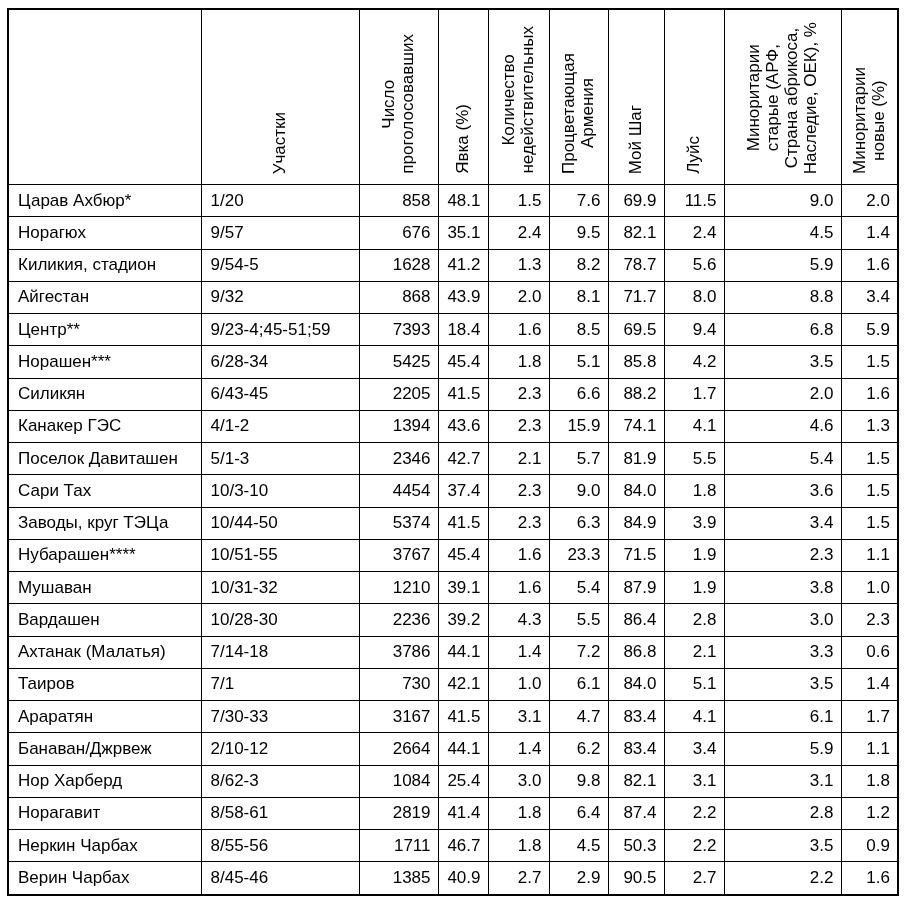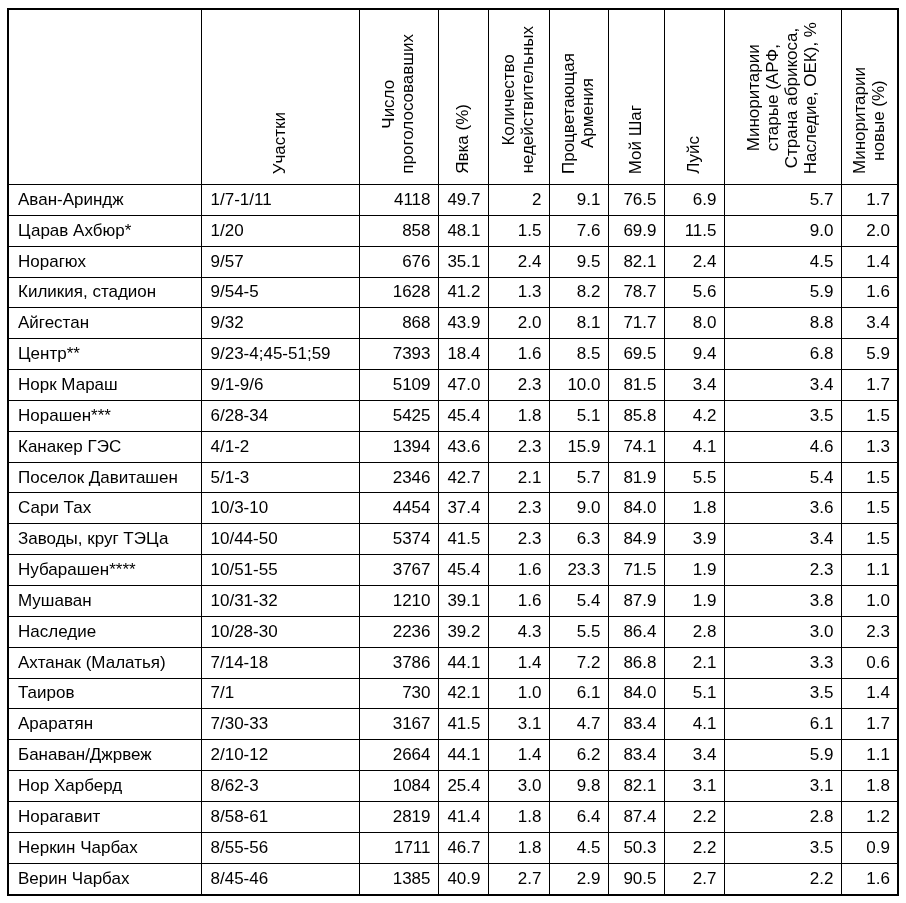--- a/index.html
+++ b/index.html
@@ -89,32 +89,20 @@
       <th><span class="vtext">Миноритарии
 старые (АРФ,
 Страна абрикоса,
 Наследие, ОЕК), %</span></th>
       <th><span class="vtext">Миноритарии
 новые (%)</span></th>
     </tr>
   </thead>
   <tbody>
       <tr>
-    <td class="c-name">Аван-Ариндж</td>
-    <td class="c-name">1/7-1/11</td>
-    <td class="c-num">4118</td>
-    <td class="c-num">49.7</td>
-    <td class="c-num">2</td>
-    <td class="c-num">9.1</td>
-    <td class="c-num">76.5</td>
-    <td class="c-num">6.9</td>
-    <td class="c-num">5.7</td>
-    <td class="c-num">1.7</td>
-  </tr>
-      <tr>
     <td class="c-name">Царав Ахбюр*</td>
     <td class="c-name">1/20</td>
     <td class="c-num">858</td>
     <td class="c-num">48.1</td>
     <td class="c-num">1.5</td>
     <td class="c-num">7.6</td>
     <td class="c-num">69.9</td>
     <td class="c-num">11.5</td>
     <td class="c-num">9.0</td>
     <td class="c-num">2.0</td>
@@ -161,42 +149,42 @@
     <td class="c-num">7393</td>
     <td class="c-num">18.4</td>
     <td class="c-num">1.6</td>
     <td class="c-num">8.5</td>
     <td class="c-num">69.5</td>
     <td class="c-num">9.4</td>
     <td class="c-num">6.8</td>
     <td class="c-num">5.9</td>
   </tr>
       <tr>
-    <td class="c-name">Норк Мараш</td>
-    <td class="c-name">9/1-9/6</td>
-    <td class="c-num">5109</td>
-    <td class="c-num">47.0</td>
-    <td class="c-num">2.3</td>
-    <td class="c-num">10.0</td>
-    <td class="c-num">81.5</td>
-    <td class="c-num">3.4</td>
-    <td class="c-num">3.4</td>
-    <td class="c-num">1.7</td>
-  </tr>
-      <tr>
     <td class="c-name">Норашен***</td>
     <td class="c-name">6/28-34</td>
     <td class="c-num">5425</td>
     <td class="c-num">45.4</td>
     <td class="c-num">1.8</td>
     <td class="c-num">5.1</td>
     <td class="c-num">85.8</td>
     <td class="c-num">4.2</td>
     <td class="c-num">3.5</td>
     <td class="c-num">1.5</td>
+  </tr>
+      <tr>
+    <td class="c-name">Силикян</td>
+    <td class="c-name">6/43-45</td>
+    <td class="c-num">2205</td>
+    <td class="c-num">41.5</td>
+    <td class="c-num">2.3</td>
+    <td class="c-num">6.6</td>
+    <td class="c-num">88.2</td>
+    <td class="c-num">1.7</td>
+    <td class="c-num">2.0</td>
+    <td class="c-num">1.6</td>
   </tr>
       <tr>
     <td class="c-name">Канакер ГЭС</td>
     <td class="c-name">4/1-2</td>
     <td class="c-num">1394</td>
     <td class="c-num">43.6</td>
     <td class="c-num">2.3</td>
     <td class="c-num">15.9</td>
     <td class="c-num">74.1</td>
     <td class="c-num">4.1</td>
@@ -257,21 +245,21 @@
     <td class="c-num">1210</td>
     <td class="c-num">39.1</td>
     <td class="c-num">1.6</td>
     <td class="c-num">5.4</td>
     <td class="c-num">87.9</td>
     <td class="c-num">1.9</td>
     <td class="c-num">3.8</td>
     <td class="c-num">1.0</td>
   </tr>
       <tr>
-    <td class="c-name">Наследие</td>
+    <td class="c-name">Вардашен</td>
     <td class="c-name">10/28-30</td>
     <td class="c-num">2236</td>
     <td class="c-num">39.2</td>
     <td class="c-num">4.3</td>
     <td class="c-num">5.5</td>
     <td class="c-num">86.4</td>
     <td class="c-num">2.8</td>
     <td class="c-num">3.0</td>
     <td class="c-num">2.3</td>
   </tr>

